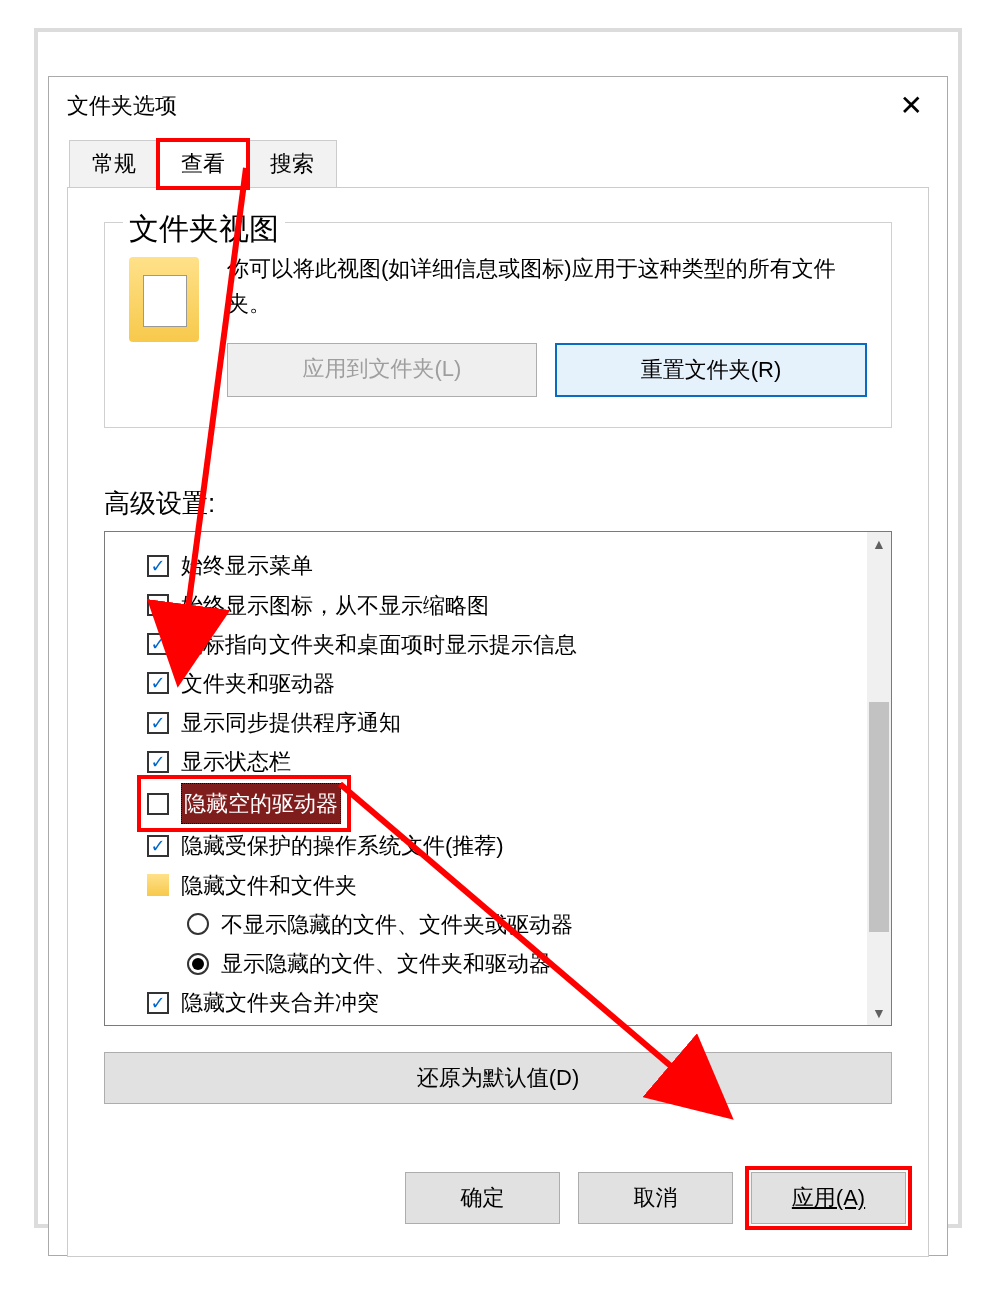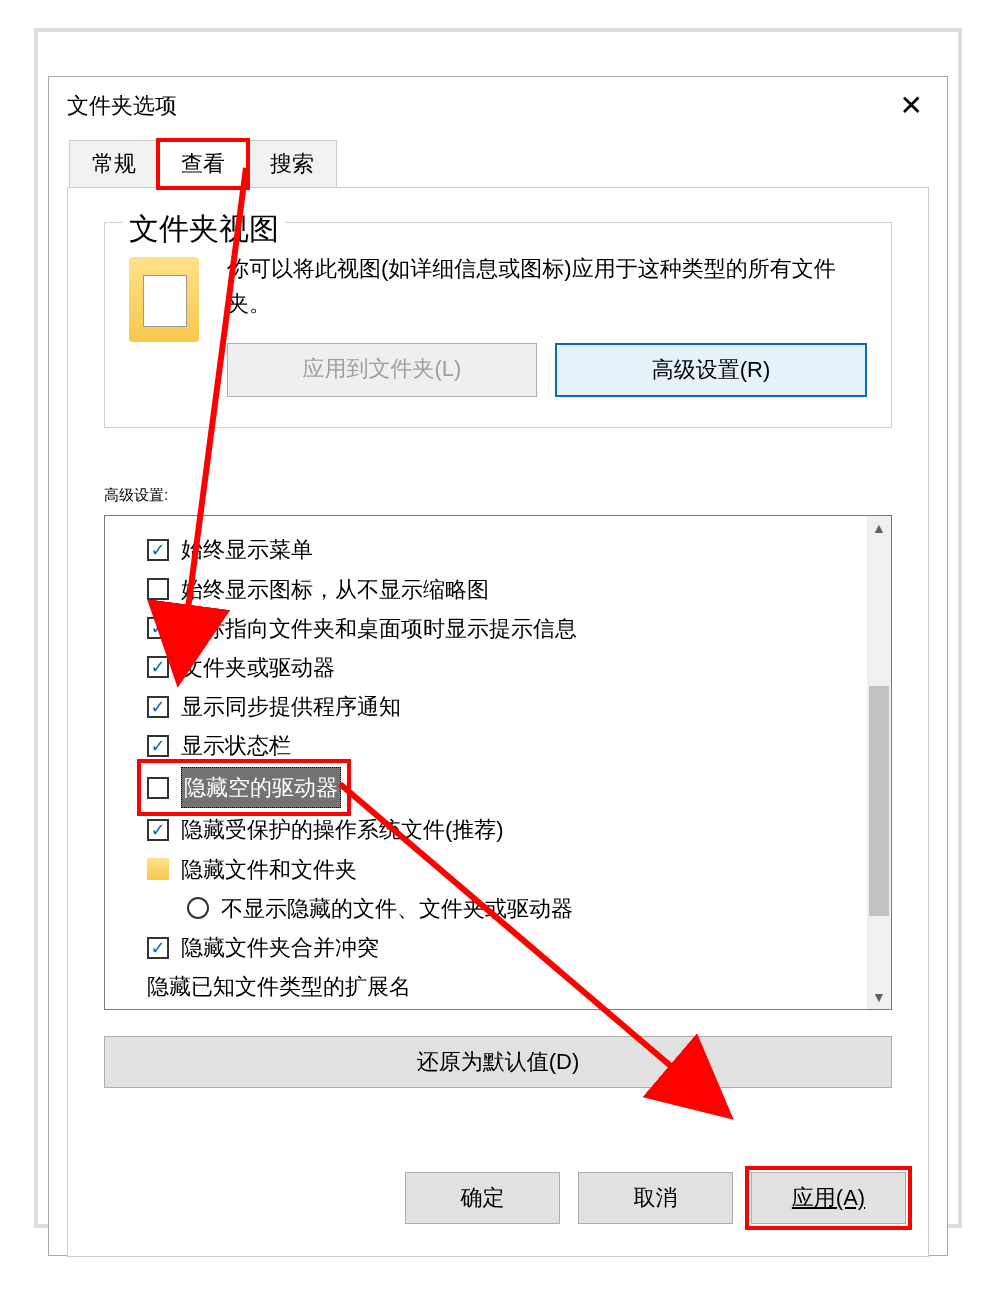--- a/index.html
+++ b/index.html
@@ -126,21 +126,21 @@
     color: #9e9e9e;
     background: #efefef;
     cursor: default;
   }
   .wbtn.blue-border {
     border: 2px solid #0a6bc1;
     background: #e5f1fb;
   }
   .adv-label {
     margin-top: 58px;
-    font-size: 15px;
+    font-size: 26px;
   }
   .list-box {
     border: 1px solid #7a7a7a;
     margin-top: 10px;
     height: 495px;
     position: relative;
     overflow: hidden;
     background: #fff;
   }
   .list-inner {
@@ -178,21 +178,21 @@
     flex-shrink: 0;
   }
   .li.red-box {
     outline: 4px solid #ff0000;
     outline-offset: 2px;
     padding: 2px 4px;
     margin-left: -4px;
     width: fit-content;
   }
   .selected-text {
-    background: #737373;
+    background: #7f1d1d;
     color: #fff;
     border: 1px dotted #000;
     padding: 0 2px;
   }
   .scrollbar {
     position: absolute;
     right: 0; top: 0; bottom: 0;
     width: 24px;
     background: #f0f0f0;
   }
@@ -260,21 +260,21 @@
   <div class="tab-body">
 
     <div class="group-box">
       <span class="group-title">文件夹视图</span>
       <div class="folder-view-row">
         <div class="folder-icon"></div>
         <div class="fv-right">
           <div class="fv-text">你可以将此视图(如详细信息或图标)应用于这种类型的所有文件夹。</div>
           <div class="fv-buttons">
             <div class="wbtn disabled">应用到文件夹(L)</div>
-            <div class="wbtn blue-border">高级设置(R)</div>
+            <div class="wbtn blue-border">重置文件夹(R)</div>
           </div>
         </div>
       </div>
     </div>
 
     <div class="adv-label">高级设置:</div>
 
     <div class="list-box">
       <div class="list-inner" id="list-inner">
           <div class="li">
@@ -284,21 +284,21 @@
           <div class="li">
             <span class="chk"></span>
             <span>始终显示图标，从不显示缩略图</span>
           </div>
           <div class="li">
             <span class="chk">✓</span>
             <span>鼠标指向文件夹和桌面项时显示提示信息</span>
           </div>
           <div class="li">
             <span class="chk">✓</span>
-            <span>文件夹或驱动器</span>
+            <span>文件夹和驱动器</span>
           </div>
           <div class="li">
             <span class="chk">✓</span>
             <span>显示同步提供程序通知</span>
           </div>
           <div class="li">
             <span class="chk">✓</span>
             <span>显示状态栏</span>
           </div>
           <div class="li red-box">
@@ -309,20 +309,24 @@
             <span class="chk">✓</span>
             <span>隐藏受保护的操作系统文件(推荐)</span>
           </div>
           <div class="li">
             <span class="fld-icon"></span>
             <span>隐藏文件和文件夹</span>
           </div>
           <div class="li indent">
             <span class="rad"></span>
             <span>不显示隐藏的文件、文件夹或驱动器</span>
+          </div>
+          <div class="li indent">
+            <span class="rad sel"></span>
+            <span>显示隐藏的文件、文件夹和驱动器</span>
           </div>
           <div class="li">
             <span class="chk">✓</span>
             <span>隐藏文件夹合并冲突</span>
           </div>
           <div class="li">
             <span>隐藏已知文件类型的扩展名</span>
           </div>
         </div>
       <div class="scrollbar">

